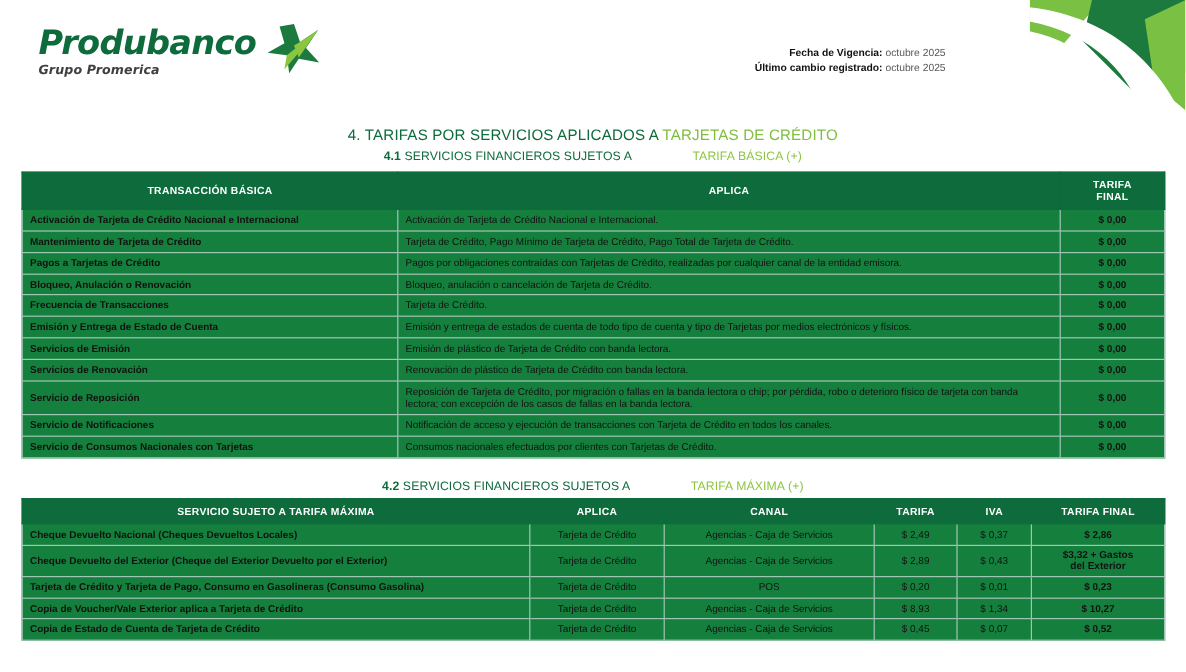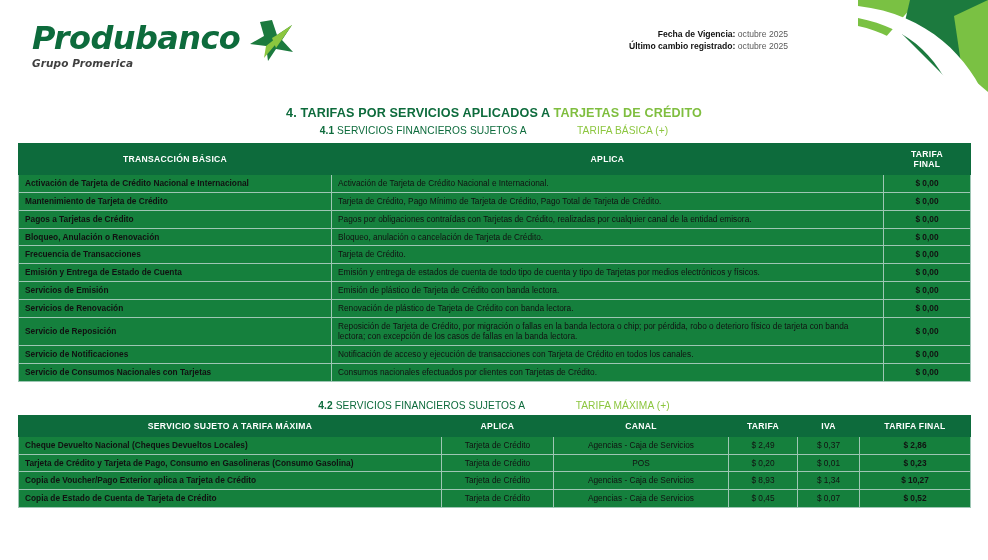--- a/index.html
+++ b/index.html
@@ -41,21 +41,21 @@
     display: flex;
     align-items: flex-start;
   }
   .logo-text-wrap {
     display: flex;
     flex-direction: column;
     line-height: 1;
   }
   .logo-word {
     font-family: "DejaVu Sans", sans-serif;
-    font-size: 32px;
+    font-size: 28px;
     font-weight: bold;
     font-style: italic;
     letter-spacing: -0.6px;
     color: #0d6b3c;
   }
   .logo-sub {
     font-family: "DejaVu Sans", sans-serif;
     font-size: 10.5px;
     font-weight: bold;
     font-style: italic;
@@ -64,41 +64,41 @@
     letter-spacing: 0.1px;
   }
   .logo-star {
     margin-left: 6px;
     margin-top: -4px;
   }
 
   .header-dates {
     position: absolute;
     right: 200px;
-    top: 28px;
+    top: 38px;
     text-align: right;
     font-size: 8.6px;
     line-height: 1.45;
     color: #4b4b4b;
     white-space: nowrap;
   }
   .header-dates .lbl {
     font-weight: bold;
     color: #111111;
   }
   .header-dates .val { color: #5a5a5a; }
 
   
   .titles {
     text-align: center;
     margin-top: 10px;
   }
   .title-main {
     font-size: 12.6px;
-    font-weight: bold;
+    font-weight: normal;
     color: #0d6b3c;
     letter-spacing: 0.15px;
   }
   .title-main .hl { color: #7fbe3f; }
   .title-sub {
     font-size: 10.2px;
     color: #0d6b3c;
     margin-top: 5px;
     letter-spacing: 0.1px;
   }
@@ -338,30 +338,41 @@
     </thead>
     <tbody id="t2body">
         <tr>
           <td class="c-name">Cheque Devuelto Nacional (Cheques Devueltos Locales)</td>
           <td class="c-center">Tarjeta de Crédito</td>
           <td class="c-center">Agencias - Caja de Servicios</td>
           <td class="c-num">$ 2,49</td>
           <td class="c-num">$ 0,37</td>
           <td class="c-final">$ 2,86</td>
         </tr>
+        <tr class="row-tall">
+          <td class="c-name">Cheque Devuelto del Exterior (Cheque del Exterior Devuelto por el Exterior)</td>
+          <td class="c-center">Tarjeta de Crédito</td>
+          <td class="c-center">Agencias - Caja de Servicios</td>
+          <td class="c-num">$ 2,89</td>
+          <td class="c-num">$ 0,43</td>
+          <td class="c-final">
+            <span class="two-line">$3,32 + Gastos</span>
+            <span class="two-line">del Exterior</span>
+          </td>
+        </tr>
         <tr>
           <td class="c-name">Tarjeta de Crédito y Tarjeta de Pago, Consumo en Gasolineras (Consumo Gasolina)</td>
           <td class="c-center">Tarjeta de Crédito</td>
           <td class="c-center">POS</td>
           <td class="c-num">$ 0,20</td>
           <td class="c-num">$ 0,01</td>
           <td class="c-final">$ 0,23</td>
         </tr>
         <tr>
-          <td class="c-name">Copia de Voucher/Pago Exterior aplica a Tarjeta de Crédito</td>
+          <td class="c-name">Copia de Voucher/Vale Exterior aplica a Tarjeta de Crédito</td>
           <td class="c-center">Tarjeta de Crédito</td>
           <td class="c-center">Agencias - Caja de Servicios</td>
           <td class="c-num">$ 8,93</td>
           <td class="c-num">$ 1,34</td>
           <td class="c-final">$ 10,27</td>
         </tr>
         <tr>
           <td class="c-name">Copia de Estado de Cuenta de Tarjeta de Crédito</td>
           <td class="c-center">Tarjeta de Crédito</td>
           <td class="c-center">Agencias - Caja de Servicios</td>

